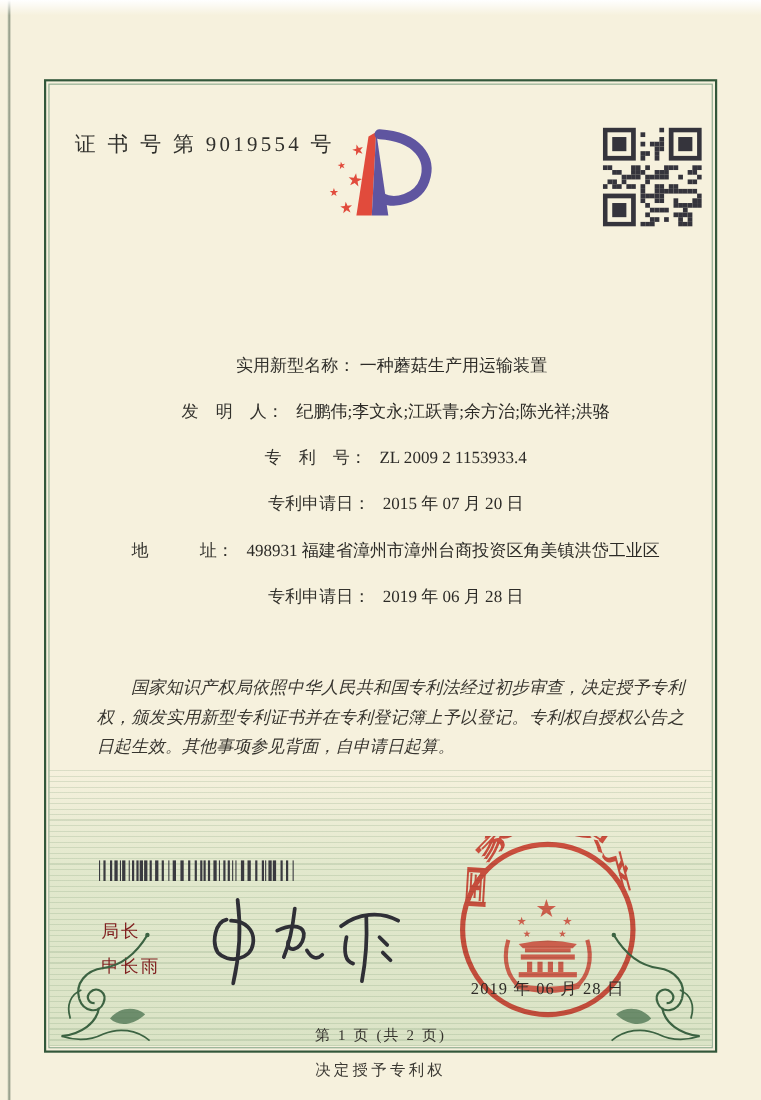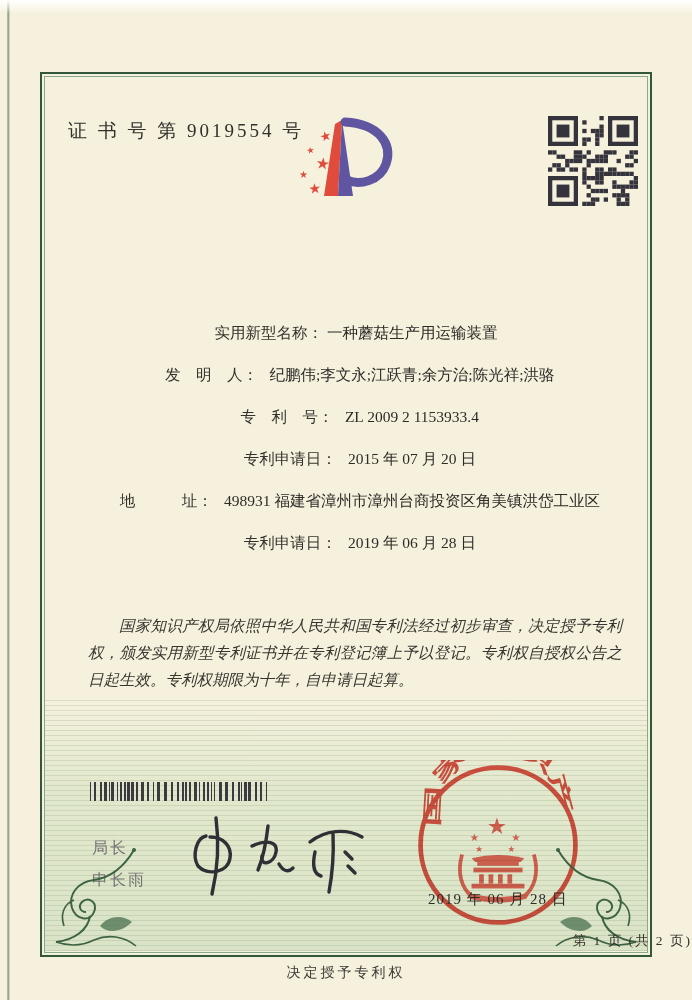--- a/index.html
+++ b/index.html
@@ -36,31 +36,31 @@
   .flabel{display:inline-block;min-width:108px;color:#33322d;}
   .fvalue{color:#2c2b27;}
   .grant-no{position:absolute;left:272px;top:0;}
   
   .body-text{position:absolute;left:88px;top:612px;width:534px;
     font-size:15.5px;line-height:27px;text-align:justify;color:#37352f;
     font-style:italic;}
   .body-text p{margin:0;text-indent:2em;}
   .barcode{position:absolute;left:90px;top:782px;width:180px;height:19px;}
   .officer{position:absolute;left:92px;top:832px;font-size:16px;line-height:32px;
-    letter-spacing:2px;color:#737373;font-style:normal;}
+    letter-spacing:2px;color:#7f1d1d;font-style:normal;}
   .sig{position:absolute;left:182px;top:806px;width:210px;height:95px;}
   
   .seal{position:absolute;left:413px;top:760px;width:170px;height:170px;opacity:.92;
     mix-blend-mode:multiply;}
   .seal-date{position:absolute;left:428px;top:890px;width:180px;font-size:15px;
     letter-spacing:1px;color:#2e2c28;}
   .corner{position:absolute;width:96px;height:112px;}
   .corner.left{left:44px;top:842px;}
   .corner.right{left:552px;top:842px;transform:scaleX(-1);}
-  .page-num{position:absolute;left:0;top:932px;width:100%;text-align:right;
+  .page-num{position:absolute;left:0;top:932px;width:100%;text-align:center;
     font-size:13.5px;letter-spacing:2px;color:#34322c;}
   .footer-note{position:absolute;left:0;top:964px;width:100%;text-align:center;
     font-size:14px;letter-spacing:3px;color:#3b3933;}
 </style>
 </head>
 <body>
 
 <div class="page">
 
   <div class="scan-edge"></div>
@@ -232,21 +232,21 @@
       <span class="flabel">地　　　址：</span>
       <span class="fvalue">498931 福建省漳州市漳州台商投资区角美镇洪岱工业区</span>
     </div>
     <div class="frow">
       <span class="flabel">专利申请日：</span>
       <span class="fvalue">2019 年 06 月 28 日</span>
     </div>
   </div>
 
   <div class="body-text">
-    <p>国家知识产权局依照中华人民共和国专利法经过初步审查，决定授予专利权，颁发实用新型专利证书并在专利登记簿上予以登记。专利权自授权公告之日起生效。专利权期限为十年，自申请日起算。</p>
+    <p>国家知识产权局依照中华人民共和国专利法经过初步审查，决定授予专利权，颁发实用新型专利证书并在专利登记簿上予以登记。专利权自授权公告之日起生效。其他事项参见背面，自申请日起算。</p>
   </div>
 
   <div class="barcode">
     <svg id="barcode-svg" viewBox="0 0 180 19" width="180" height="19">
       <g id="barcode-bars" fill="#3a3a40">
           <rect x="0" y="0" width="1" height="19"></rect>
           <rect x="4" y="0" width="2" height="19"></rect>
           <rect x="10" y="0" width="2" height="19"></rect>
           <rect x="14" y="0" width="3" height="19"></rect>
           <rect x="19" y="0" width="1" height="19"></rect>

